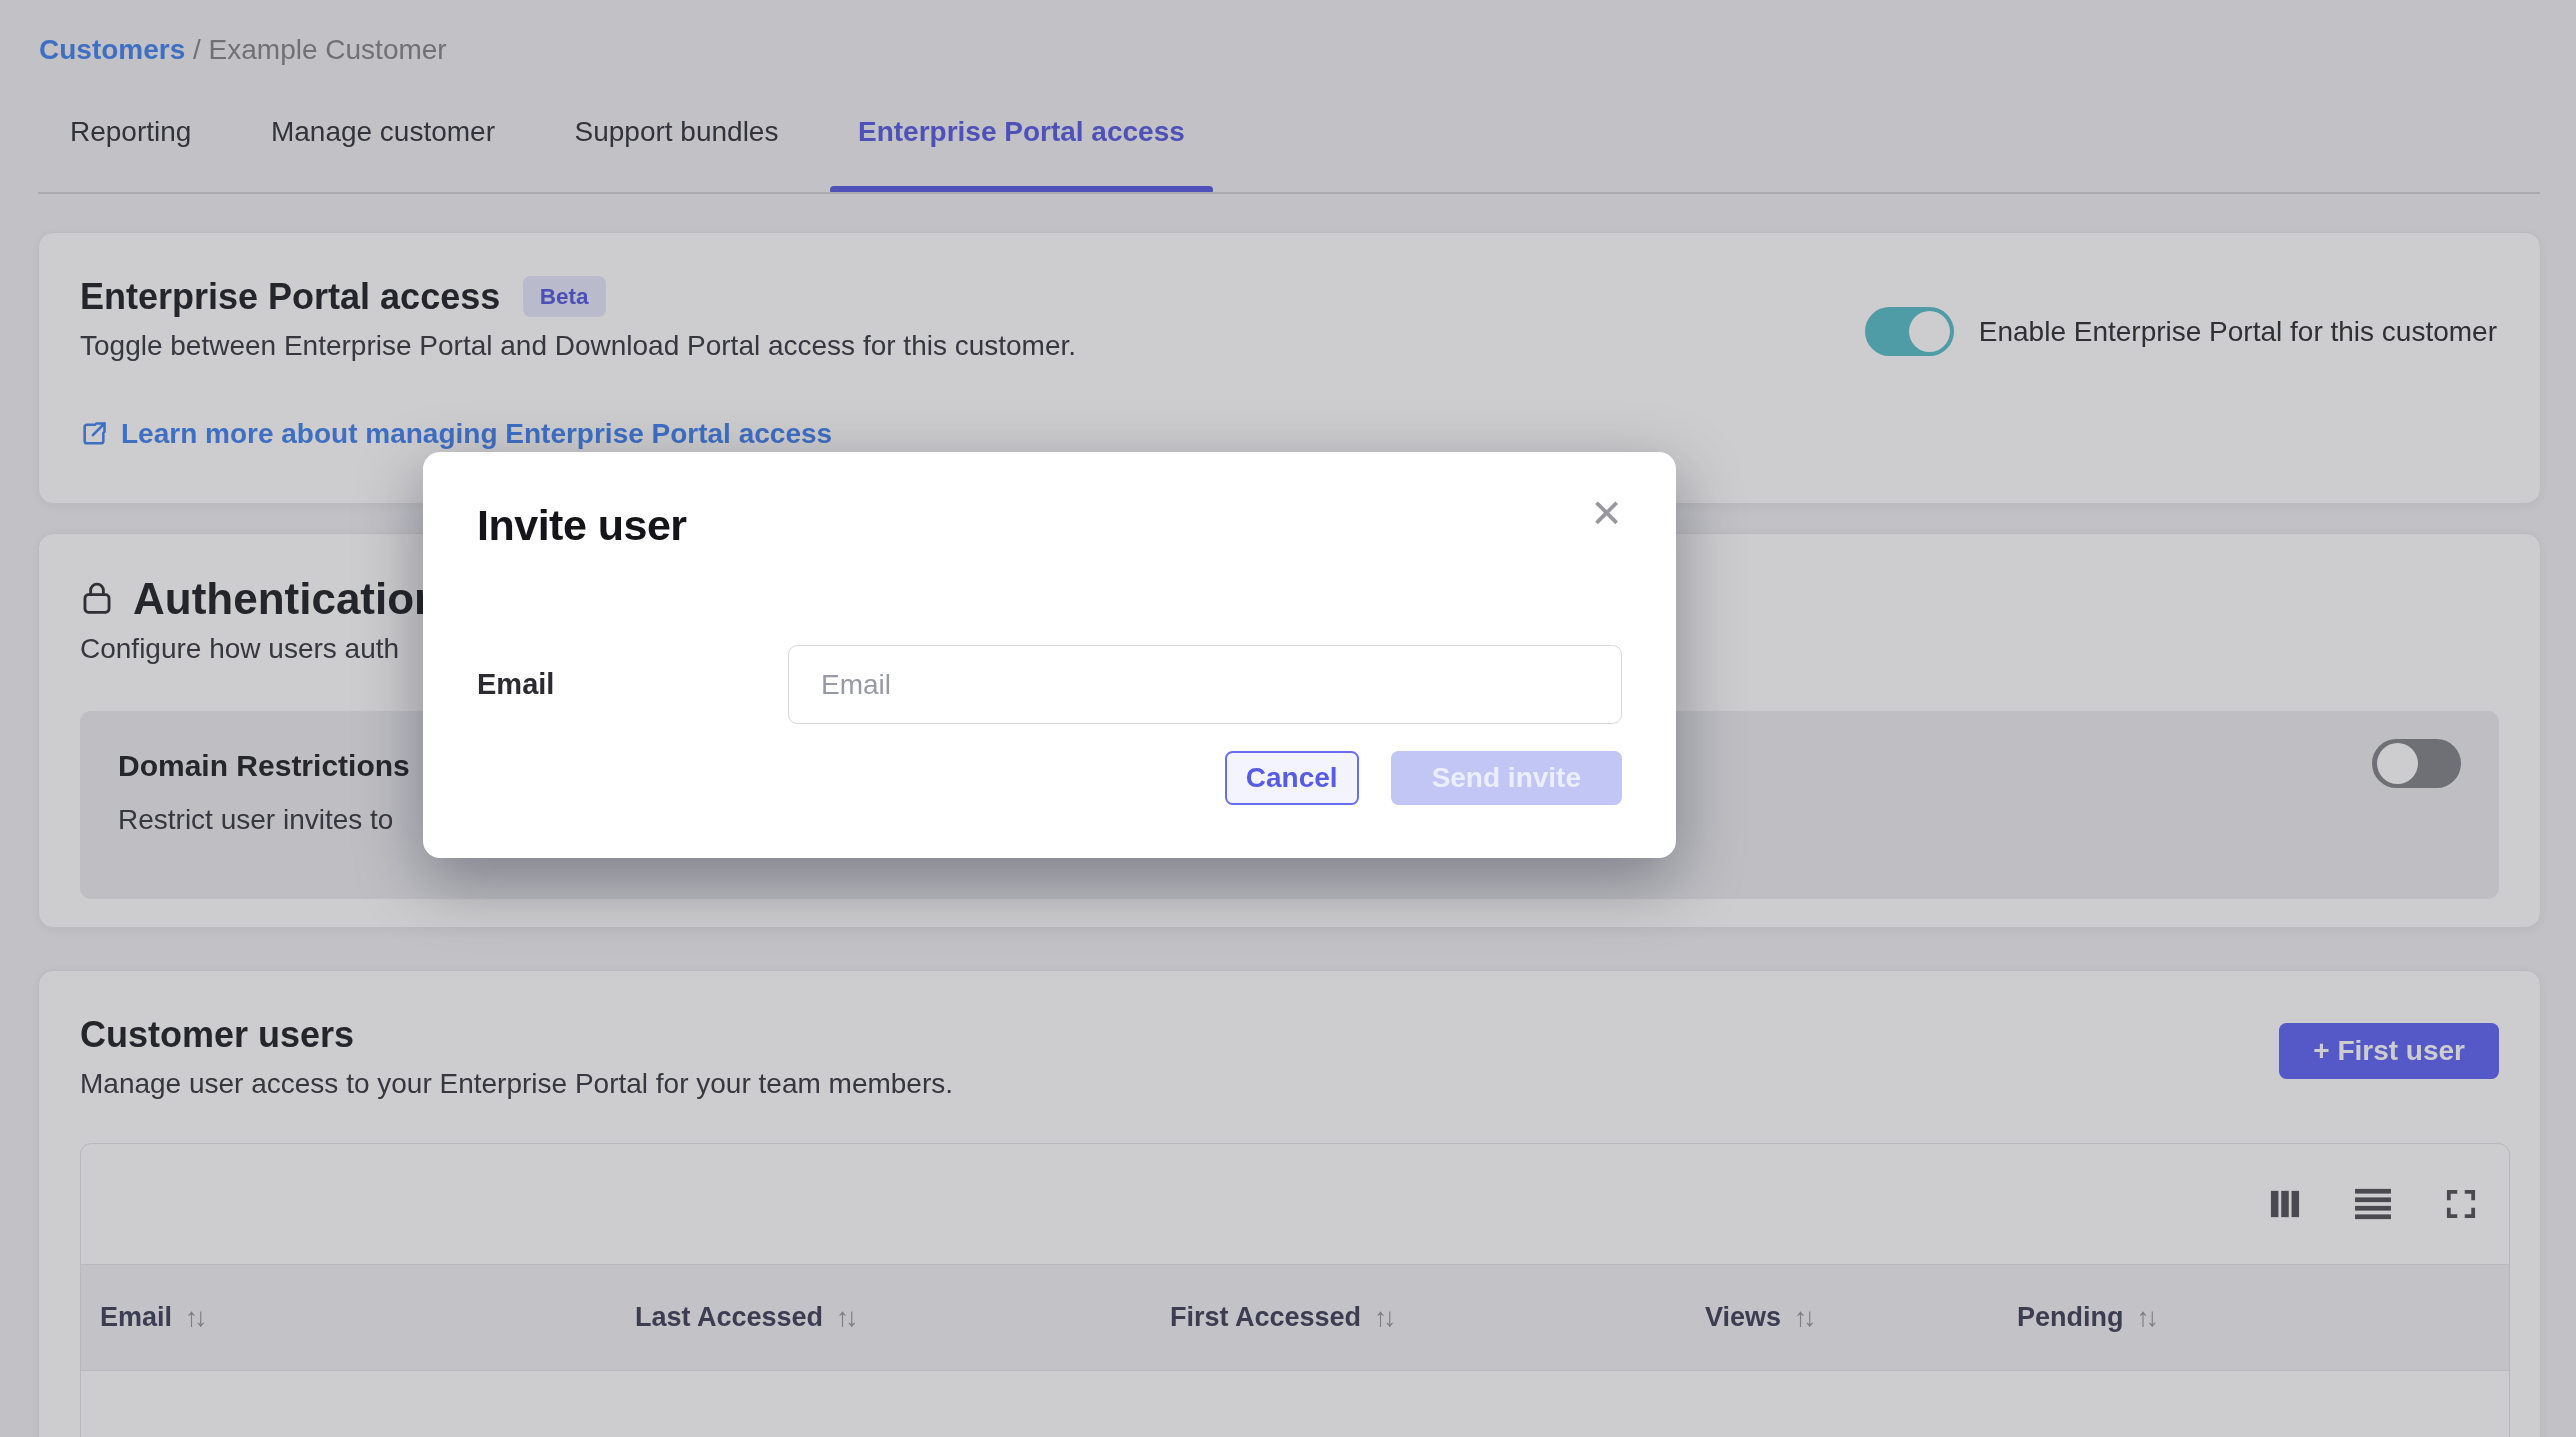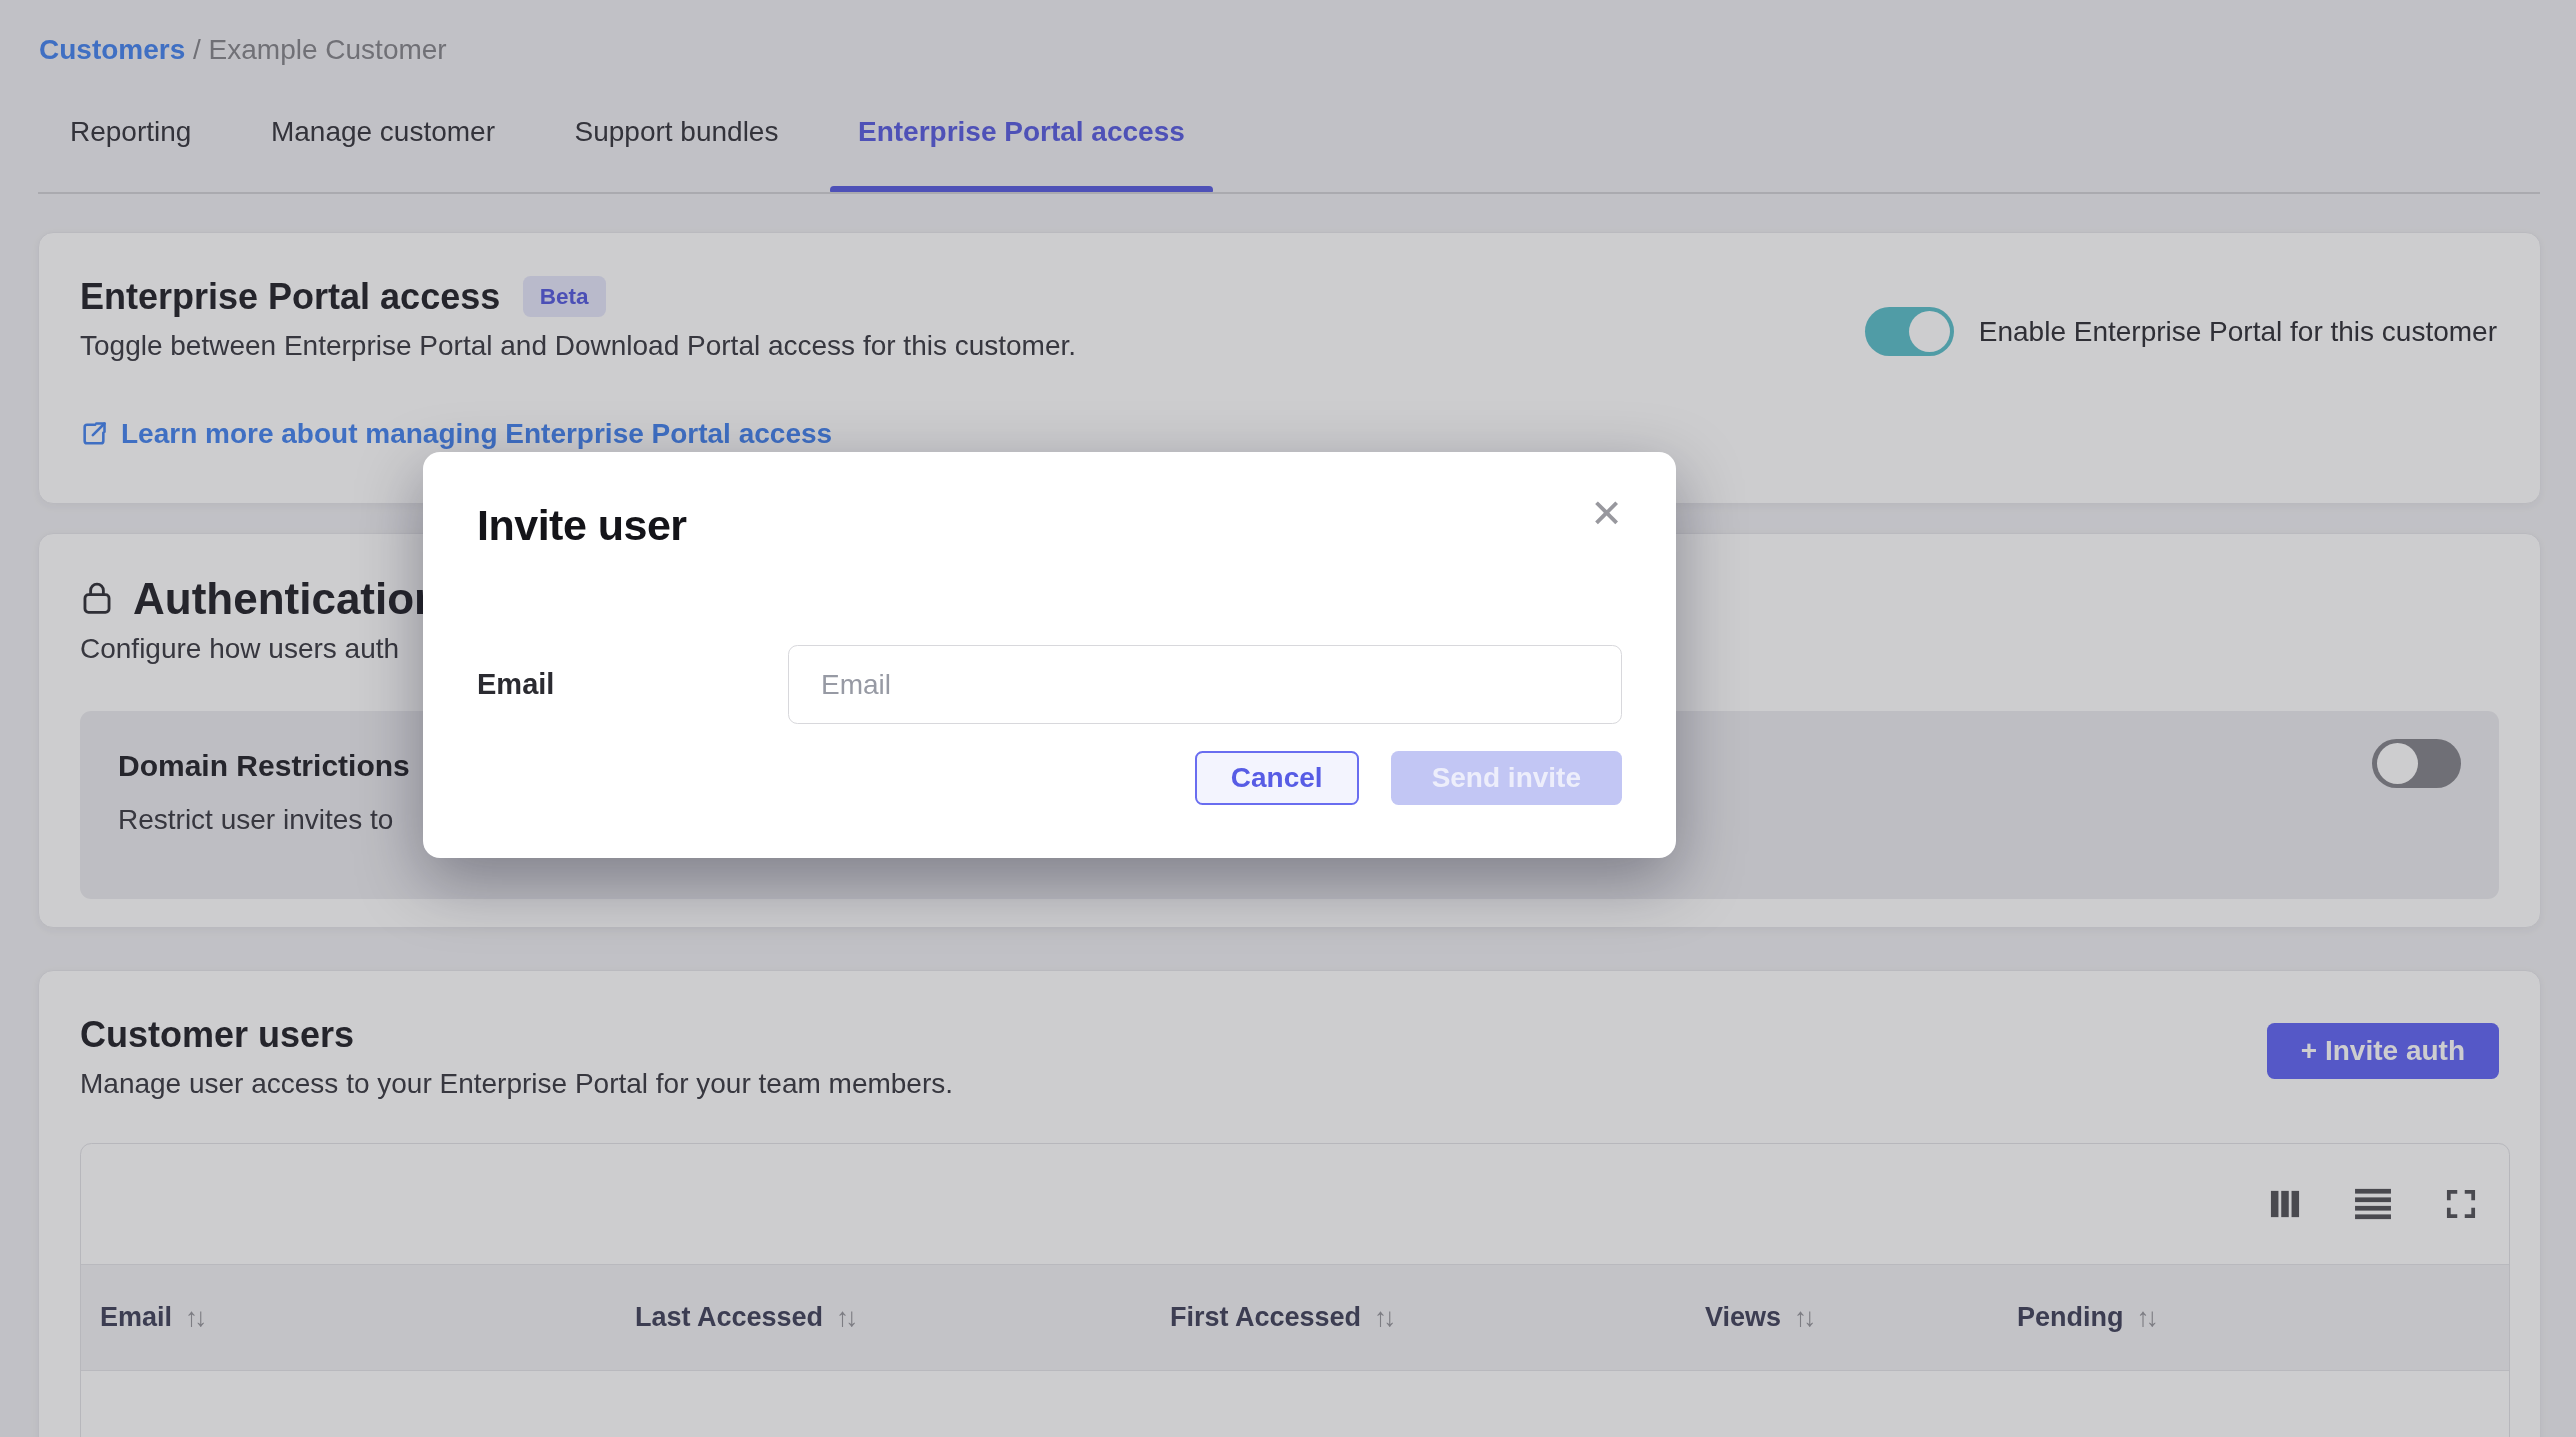--- a/index.html
+++ b/index.html
@@ -84,21 +84,21 @@
   .modal-close{position:absolute;right:53px;top:39px;font-size:39px;color:#98989e;
                cursor:pointer;line-height:45px;}
   .modal-form{position:absolute;left:54px;right:54px;top:193px;display:flex;align-items:center;}
   .modal-label{flex:0 0 311px;font-size:29px;font-weight:700;color:#2b2b31;}
   .modal-input{flex:1;height:79px;box-sizing:border-box;border:1.9px solid #d8d8dc;border-radius:9.4px;
                font-size:28px;padding:0 32px;color:#2b2b31;font-family:"Liberation Sans",sans-serif;outline:none;}
   .modal-input::placeholder{color:#979aa4;}
   .modal-footer{position:absolute;right:54px;top:299px;display:flex;align-items:center;gap:32px;}
   .btn{height:54px;border-radius:7.5px;font-size:28px;font-weight:700;
        font-family:"Liberation Sans",sans-serif;cursor:pointer;}
-  .btn-cancel{padding:0 34px;background:#f3f4fe;border:2.8px solid #696df0;color:#575ce5;}
+  .btn-cancel{padding:0 19px;background:#f3f4fe;border:2.8px solid #696df0;color:#575ce5;}
   .btn-send{padding:0 41px;background:#c2c6f4;border:none;color:#edeefb;cursor:default;}
 </style>
 </head>
 <body>
 
 <div class="page">
 
   <div class="breadcrumb">
     <span class="crumb-link">Customers</span><span class="crumb-sep"> / </span><span class="crumb-current">Example Customer</span>
   </div>
@@ -151,21 +151,21 @@
       <div class="domain-desc">Restrict user invites to</div>
       <div class="domain-toggle toggle toggle--off">
           <div class="knob"></div>
         </div>
     </div>
   </div>
 
   <div class="card" id="card-users">
     <div class="card-title">Customer users</div>
     <div class="card-desc">Manage user access to your Enterprise Portal for your team members.</div>
-    <button class="invite-btn">+ Invite auth</button>
+    <button class="invite-btn">+ First user</button>
 
     <div class="table-wrap">
       <div class="table-toolbar">
         <div class="toolbar-icons">
           <span class="tbicon">
             <svg width="30" height="32" viewBox="0 0 32 34">
               <rect x="1" y="3" width="8" height="28" fill="#5a5a60"></rect>
               <rect x="12" y="3" width="8" height="28" fill="#5a5a60"></rect>
               <rect x="23" y="3" width="8" height="28" fill="#5a5a60"></rect>
             </svg>

